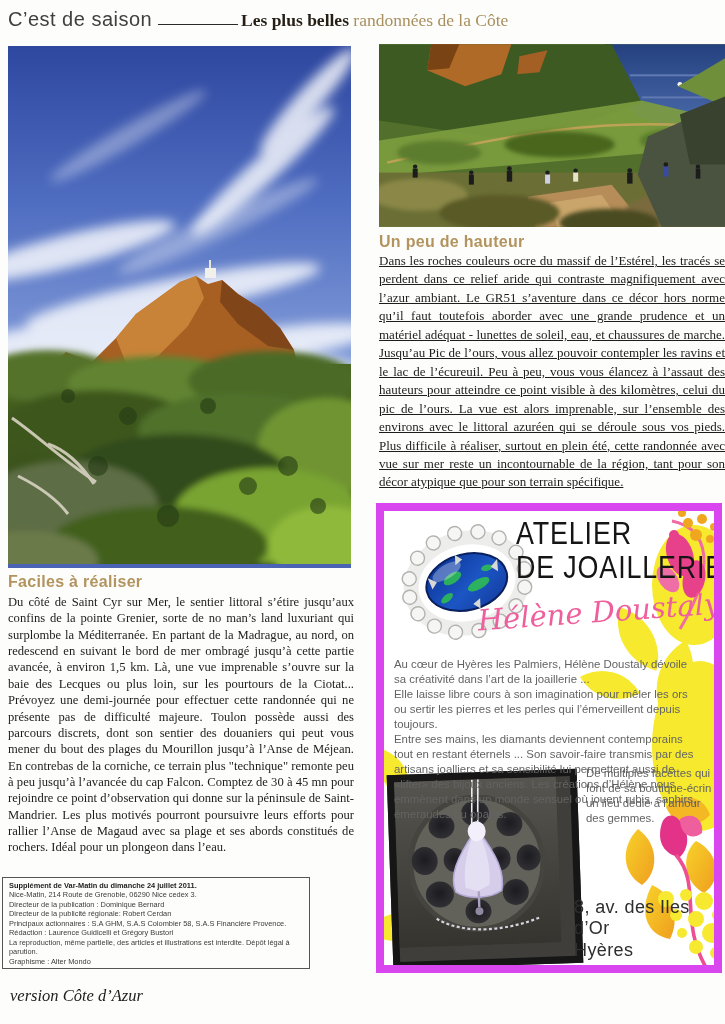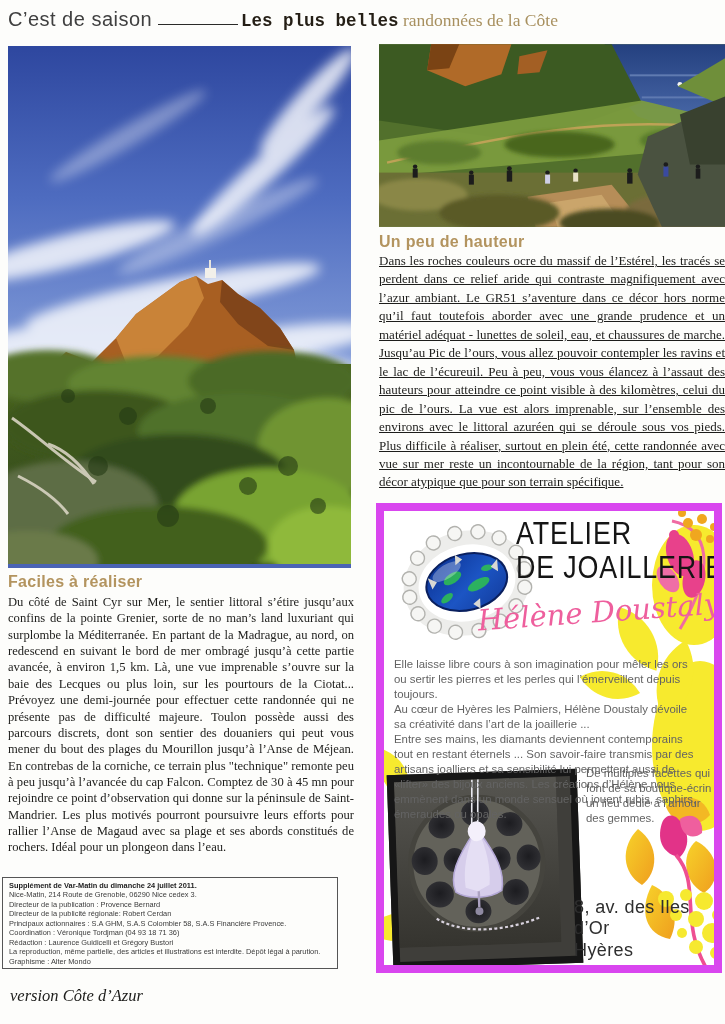--- a/index.html
+++ b/index.html
@@ -5,39 +5,39 @@
   html,body{margin:0;padding:0;background:#e8e8e8;}
   #page{position:relative;width:725px;height:1024px;background:#fdfdfb;margin:0 auto;
         font-family:"Liberation Sans",sans-serif;overflow:hidden;}
   .abs{position:absolute;}
 
   
   .mast-section{left:8px;top:8px;font-size:20px;color:#404040;letter-spacing:.5px;
         font-family:"Liberation Sans",sans-serif;}
   .mast-rule{left:158px;top:24px;width:80px;height:0;border-top:1.5px solid #2a2a28;}
   .mast-title{left:241px;top:10px;font-family:"Liberation Serif",serif;font-size:17.5px;}
-  .mast-title b{color:#241e15;font-family:Liberation Mono, monospace;}
+  .mast-title b{color:#241e15;}
   .mast-title span.light{color:#a8905f;font-weight:normal;}
 
   
   .photo{display:block;}
   #left-photo{left:8px;top:46px;width:343px;height:522px;}
   #right-photo{left:379px;top:44px;width:346px;height:183px;}
 
   
   .art-heading{font-size:16px;font-weight:bold;color:#b3945f;letter-spacing:.3px;
         font-family:"Liberation Sans",sans-serif;}
   #right-heading{left:379px;top:233px;}
   #left-heading{left:8px;top:573px;}
   .art-body{font-family:"Liberation Serif",serif;color:#1d1d1b;text-align:justify;}
   #right-body{left:379px;top:252px;width:346px;font-size:13px;line-height:1.42;text-decoration:underline;}
   #left-body{left:8px;top:594px;width:346px;font-size:12.6px;line-height:1.3;}
 
   
-  #imprint{left:2px;top:877px;width:336px;height:92px;border:1px solid #555;
+  #imprint{left:2px;top:877px;width:308px;height:92px;border:1px solid #555;
         padding:3px 6px;box-sizing:border-box;font-size:7.4px;line-height:1.28;color:#3a3a3a;}
   #imprint .b{font-weight:bold;color:#222;}
 
   
   #footer-edition{left:10px;top:986px;font-family:"Liberation Serif",serif;
         font-style:italic;font-size:16.5px;color:#1d1d1b;}
 
   
   #ad{left:376px;top:503px;width:346px;height:470px;border:8px solid #d946ef;
       box-sizing:border-box;background:#fff;overflow:hidden;}
@@ -318,22 +318,22 @@
       </g>
     </svg>
 
     <div class="dec z3" id="ad-title">
       <div>ATELIER</div>
       <div>DE JOAILLERIE</div>
     </div>
     <div class="dec z3" id="ad-signature">Hélène Doustaly</div>
 
     <div class="dec z3" id="ad-paragraphs">
+      <p>Au cœur de Hyères les Palmiers, Hélène Doustaly dévoile sa créativité dans l’art de la joaillerie ...</p>
       <p>Elle laisse libre cours à son imagination pour mêler les ors ou sertir les pierres et les perles qui l’émerveillent depuis toujours.</p>
-      <p>Au cœur de Hyères les Palmiers, Hélène Doustaly dévoile sa créativité dans l’art de la joaillerie ...</p>
       <p>Entre ses mains, les diamants deviennent contemporains tout en restant éternels ... Son savoir-faire transmis par des artisans joalliers et sa sensibilité lui permettent aussi de «lifter» des bijoux anciens. Les créations d’Hélène nous emmènent dans un monde sensuel où jouent rubis, saphirs, émeraudes ou opales.</p>
     </div>
     <div class="dec z3" id="ad-aside">De multiples facettes qui font de sa boutique-écrin un lieu dédié à l’amour des gemmes.</div>
 
     <div class="dec z2" id="pendant-photo">
       <svg width="162" height="166" viewBox="0 0 162 166" xmlns="http://www.w3.org/2000/svg">
         <defs>
           <linearGradient id="podBg" x1="0" y1="0" x2="0" y2="1">
             <stop offset="0" stop-color="#565550"></stop>
               <stop offset="1" stop-color="#35342f"></stop>
@@ -373,24 +373,23 @@
     <div class="dec z3" id="ad-address">
       <div class="l1">8, av. des Iles d’Or</div>
       <div class="l2">Hyères</div>
       <div class="ph">04 94 35 76 06</div>
     </div>
   </div>
 
   <div class="abs" id="imprint">
     <div class="b">Supplément de Var-Matin du dimanche 24 juillet 2011.</div>
     <div>Nice-Matin, 214 Route de Grenoble, 06290 Nice cedex 3.</div>
-    <div>Directeur de la publication : Provence Bernard</div>
+    <div>Directeur de la publication : Dominique Bernard</div>
     <div>Directeur de la publicité régionale: Robert Cerdan</div>
     <div>Principaux actionnaires : S.A GHM, S.A.S Colombier 58, S.A.S Financière Provence.</div>
-    <div>Coordination : Véronique Tordjman (04 93 18 71 36)</div>
     <div>Rédaction : Laurence Guidicelli et Grégory Bustori</div>
     <div>La reproduction, même partielle, des articles et illustrations est interdite. Dépôt légal à parution.</div>
     <div>Graphisme : Alter Mondo</div>
   </div>
 
   <div class="abs" id="footer-edition">version Côte d’Azur</div>
 
 </div>
 
 </body></html>

